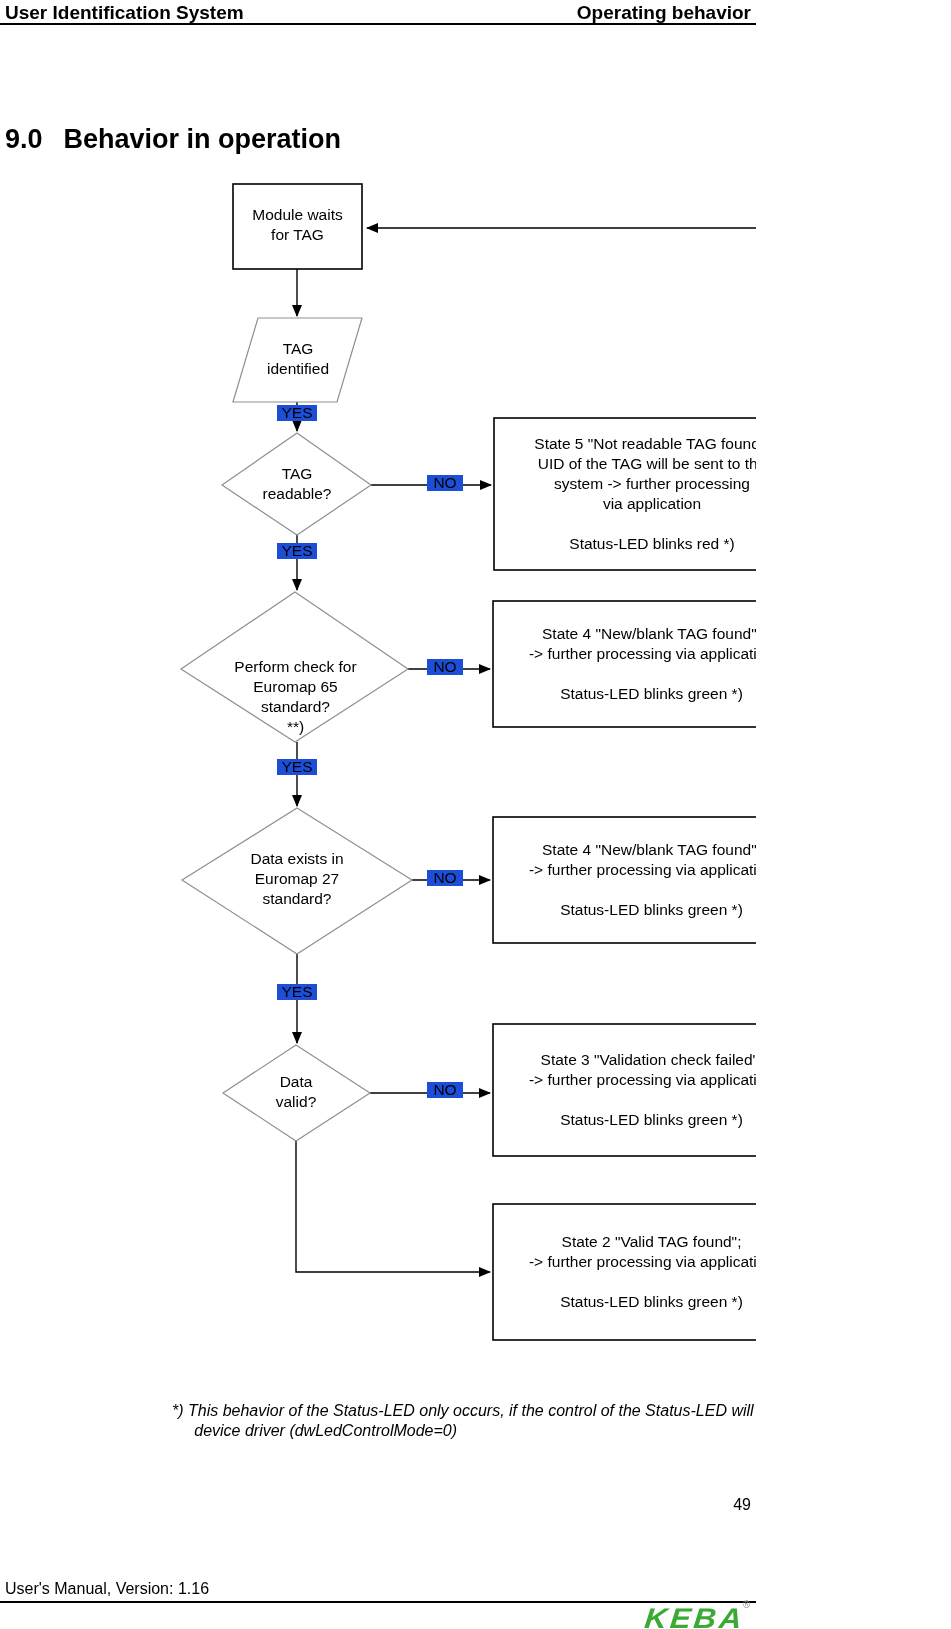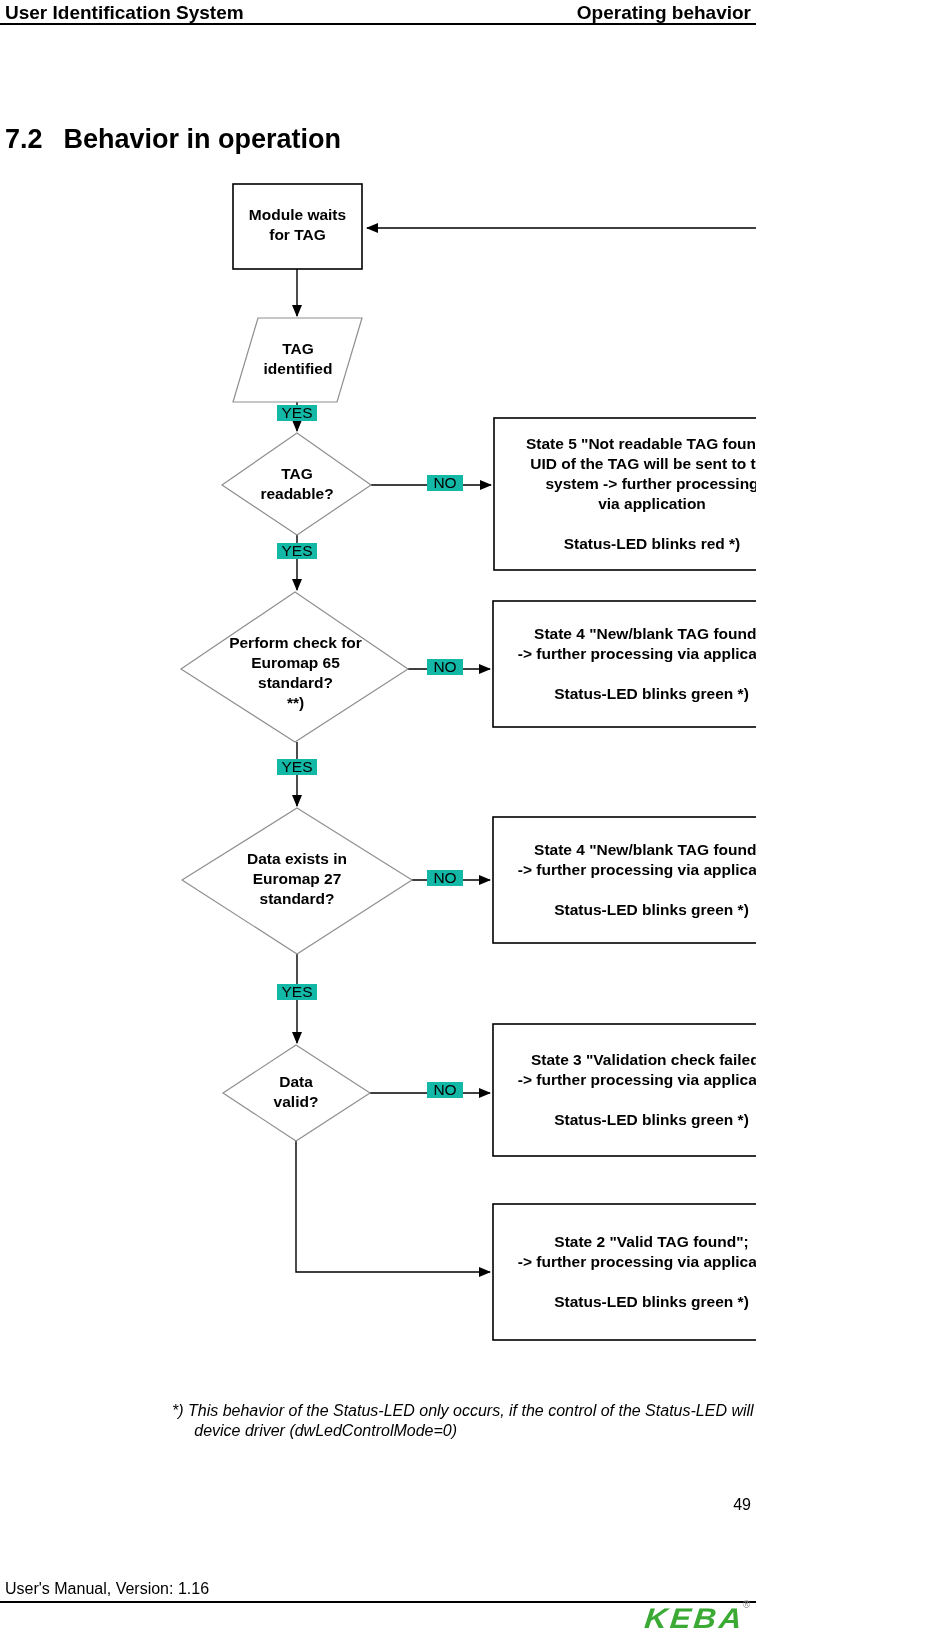--- a/index.html
+++ b/index.html
@@ -6,22 +6,22 @@
   .page{
     position:relative;width:756px;height:1629px;background:#fff;
     font-family:"Liberation Sans","DejaVu Sans",sans-serif;color:#000;overflow:hidden;
   }
   .hdr-left{position:absolute;top:2px;left:5px;font-size:19px;font-weight:bold;}
   .hdr-right{position:absolute;top:2px;right:5px;font-size:19px;font-weight:bold;}
   .hdr-rule{position:absolute;top:23px;left:0;width:951px;height:2px;background:#000;}
   .heading{position:absolute;top:124px;left:5px;font-size:27px;font-weight:bold;}
   .heading .num{display:inline-block;margin-right:21px;}
   .flow-svg{position:absolute;left:0;top:0;}
-  .node{position:absolute;text-align:center;font-size:15.5px;line-height:20px;white-space:pre-line;font-weight:bold;}
-  .lbl{position:absolute;text-align:center;font-size:15.5px;line-height:16px;background:#14b8a6;}
+  .node{position:absolute;text-align:center;font-size:15.5px;line-height:20px;white-space:pre-line;}
+  .lbl{position:absolute;text-align:center;font-size:15.5px;line-height:16px;background:#1d4ed8;}
   .footnotes{position:absolute;left:172px;top:1362px;font-size:16px;line-height:19.5px;font-style:italic;white-space:pre;}
   .fn{margin:0 0 1px 0;}
   .ftr-left{position:absolute;top:1580px;left:5px;font-size:16px;}
   .ftr-page{position:absolute;top:1496px;right:5px;font-size:16px;}
   .ftr-rule{position:absolute;top:1601px;left:0;width:951px;height:2px;background:#000;}
   .ftr-copy{position:absolute;top:1652px;left:5px;font-size:16px;}
   .logo{position:absolute;top:1599px;right:6px;white-space:nowrap;}
   .logo-text{
     display:inline-block;font-size:31px;font-weight:bold;font-style:italic;
     color:#3AAA35;letter-spacing:3px;transform:skewX(-6deg) scaleY(0.92);transform-origin:bottom right;
@@ -31,21 +31,21 @@
 </head>
 <body>
 
 <div class="page">
 
   <span class="hdr-left">User Identification System</span>
   <span class="hdr-right">Operating behavior</span>
   <div class="hdr-rule"></div>
 
   <div class="heading">
-    <span class="num">7.2</span><span>Behavior in operation</span>
+    <span class="num">9.0</span><span>Behavior in operation</span>
   </div>
 
   <svg class="flow-svg" width="951" height="1629" viewBox="0 0 951 1629" aria-hidden="true">
     <defs>
       <marker id="arr" viewBox="0 0 12 10" refX="11" refY="5" markerWidth="12" markerHeight="10" orient="auto-start-reverse" markerUnits="userSpaceOnUse">
         <path d="M0,0 L12,5 L0,10 Z" fill="#000"></path>
       </marker>
     </defs>
 
     <g stroke="#000" stroke-width="1.4" fill="none">
@@ -81,21 +81,21 @@
       <rect x="493" y="1204" width="317" height="136" stroke="#000" stroke-width="1.6"></rect>
     </g>
   </svg>
 
   <div class="node" style="left:233px;top:205px;width:129px;">Module waits
 for TAG</div>
   <div class="node" style="left:238px;top:339px;width:120px;">TAG
 identified</div>
   <div class="node" style="left:222px;top:464px;width:150px;">TAG
 readable?</div>
-  <div class="node" style="left:181px;top:633px;width:229px;">Perform check for
+  <div class="node" style="left:181px;top:657px;width:229px;">Perform check for
 Euromap 65
 standard?
 **)</div>
   <div class="node" style="left:182px;top:849px;width:230px;">Data exists in
 Euromap 27
 standard?</div>
   <div class="node" style="left:222px;top:1072px;width:148px;">Data
 valid?</div>
 
   <div class="node" style="left:494px;top:434px;width:316px;">State 5 "Not readable TAG found";

